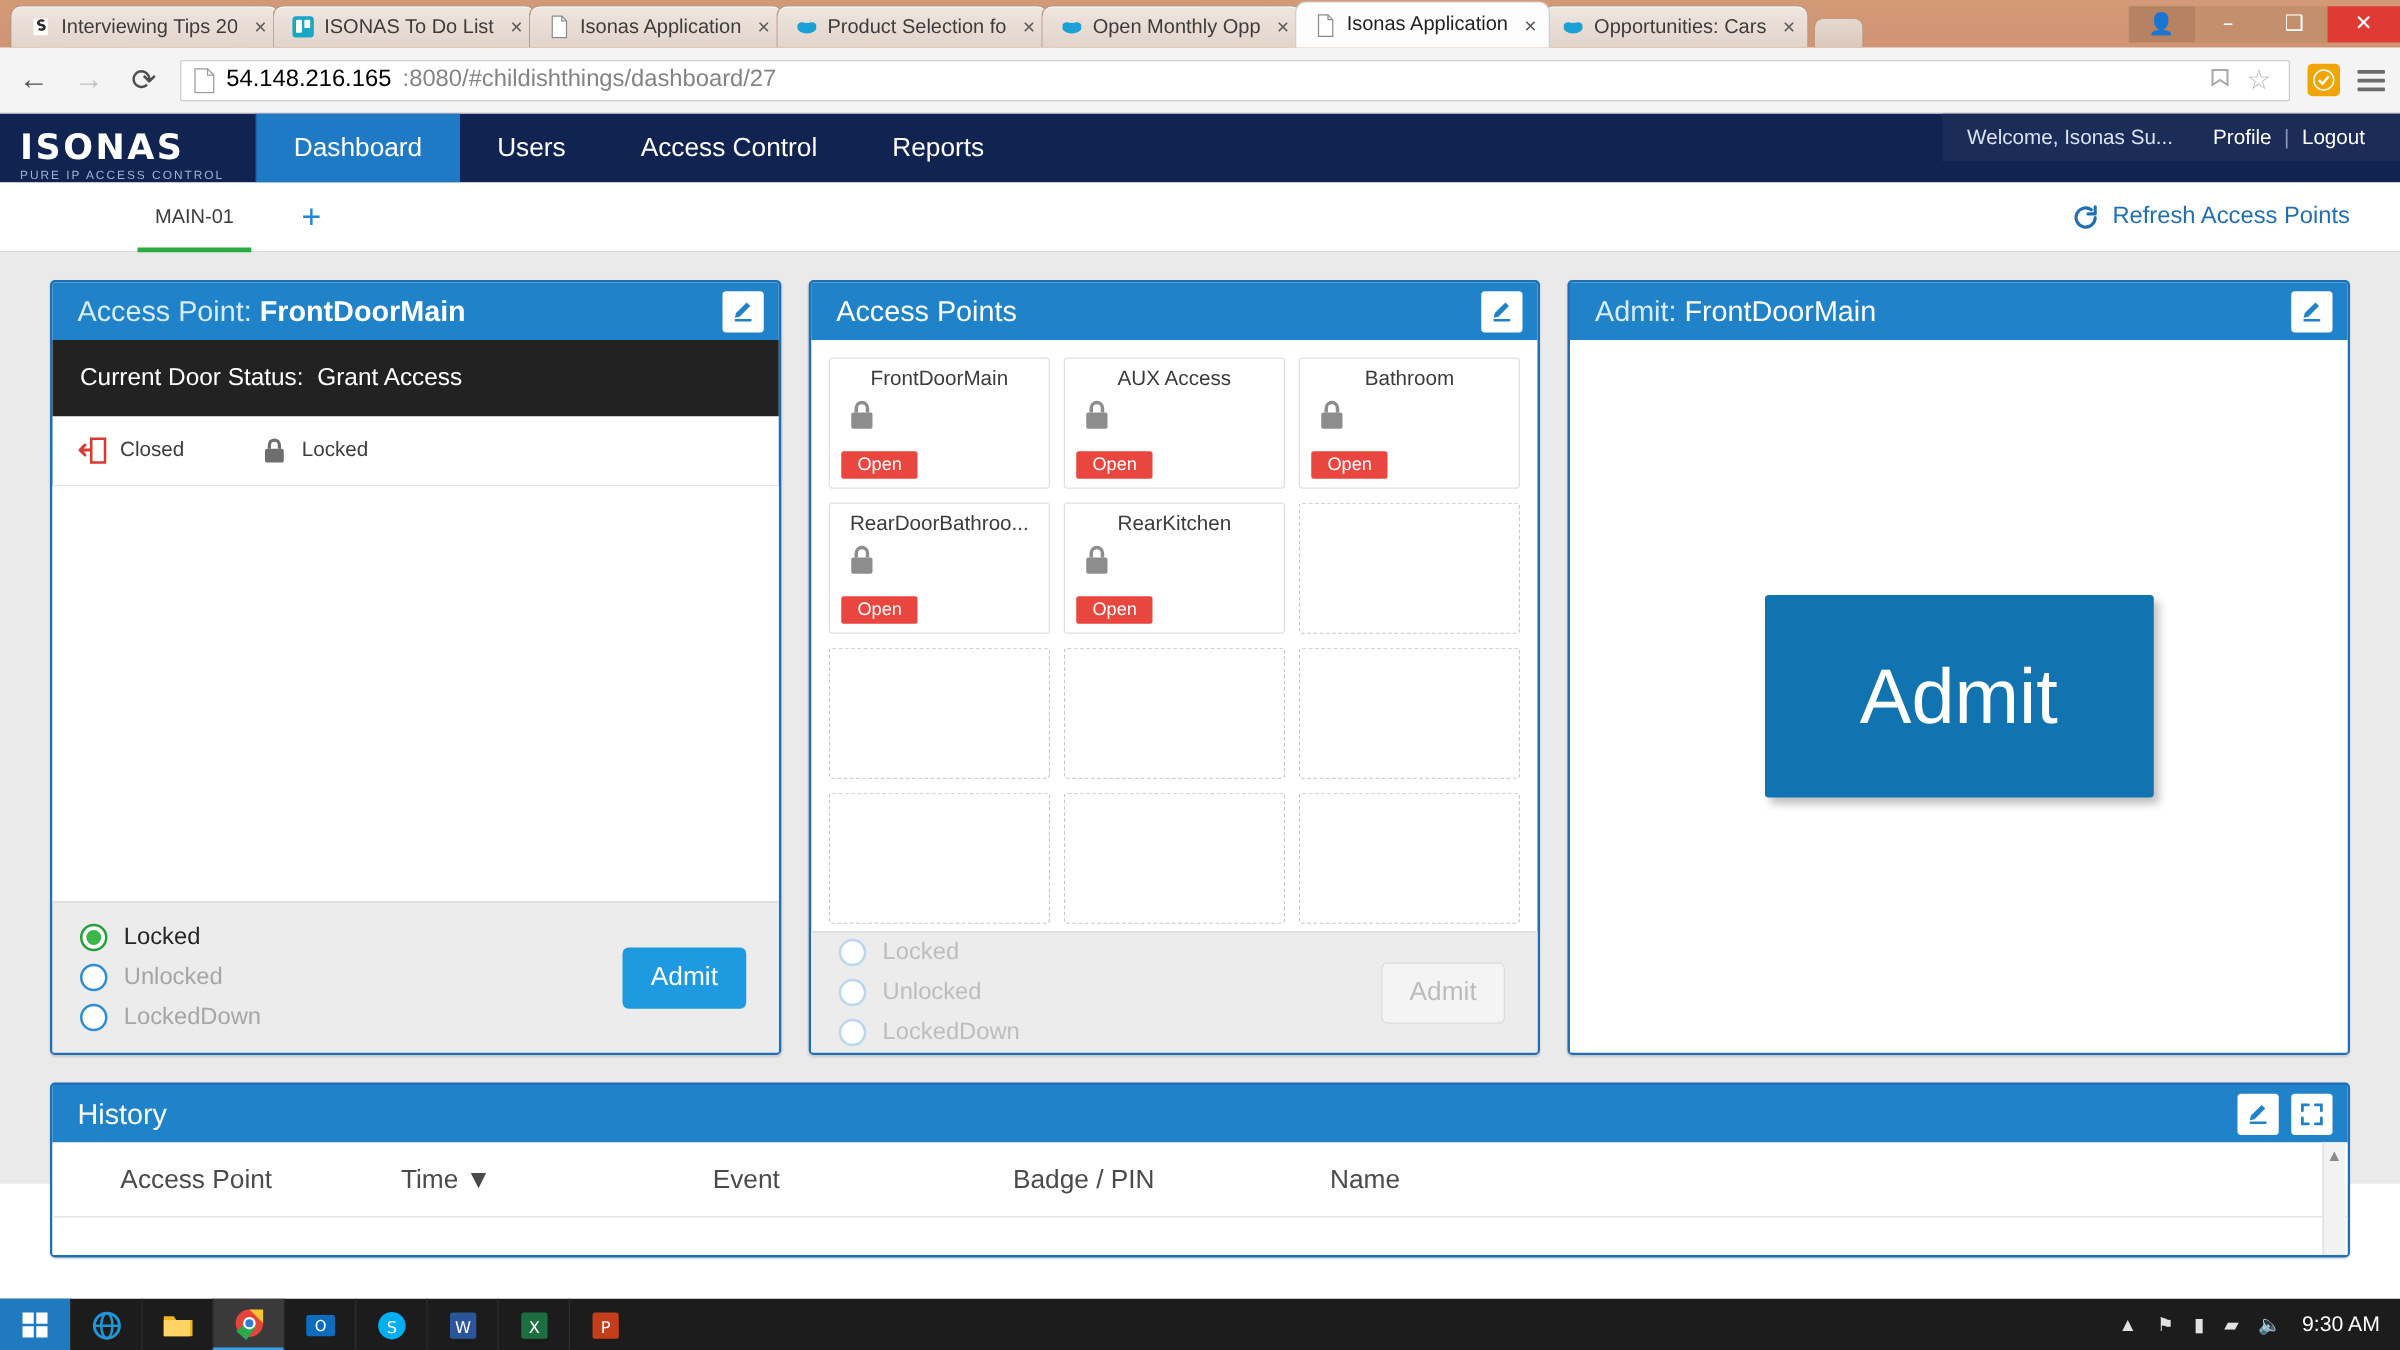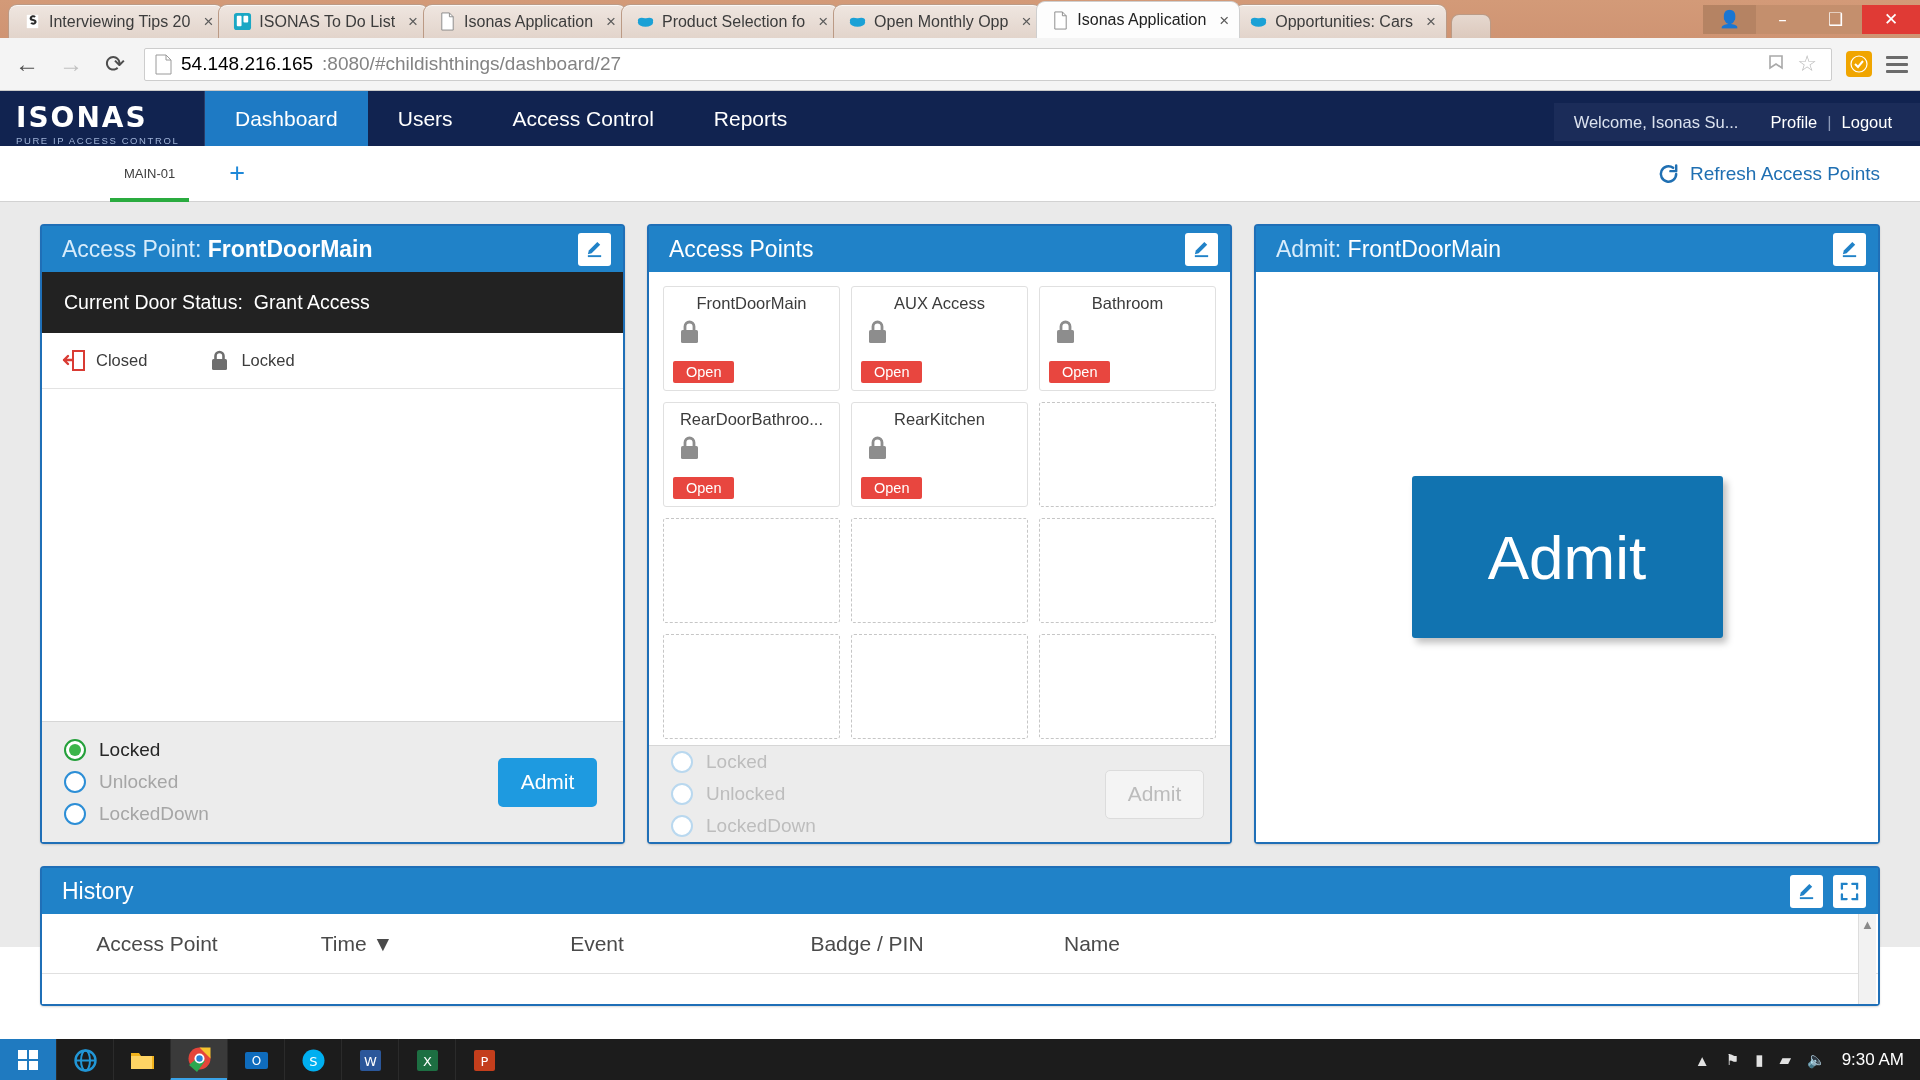--- a/index.html
+++ b/index.html
@@ -144,21 +144,21 @@
   }
   .mainnav { display:flex; align-items:stretch; }
   .mainnav a {
     display:flex; align-items:center;
     padding:0 30px;
     color:#ffffff; font-size:21px; text-decoration:none;
   }
   .mainnav a.active { background:#1e7ac4; }
 
   .userbar {
-    position:absolute; right:0; top:12px;
+    position:absolute; right:0; top:0;
     height:38px;
     background:#1b2c59;
     display:flex; align-items:center;
     padding:0 18px 0 20px;
     gap:0;
     font-size:16.5px; color:#ffffff;
   }
   .userbar .welcome { color:#dbe2ef; padding-right:22px; }
   .userbar .lnk { color:#ffffff; text-decoration:none; padding:0 10px; }
   .userbar .sep { color:#8c9ab8; }
@@ -168,21 +168,21 @@
     background:#ffffff;
     border-bottom:1px solid #d2d2d2;
     display:flex; align-items:center;
     padding-left:110px;
     position:relative;
   }
   .dash-tab {
     height:56px;
     display:flex; align-items:center; justify-content:center;
     padding:0 14px;
-    font-size:13px; color:#3d3d3d;
+    font-size:16px; color:#3d3d3d;
     position:relative;
   }
   .dash-tab.selected::after {
     content:""; position:absolute; left:0; right:0; bottom:0;
     height:4px; background:#2aab3f;
   }
   .add-tab { margin-left:40px; color:#1e88d8; font-size:27px; line-height:1; }
   .refresh-ap {
     position:absolute; right:40px; top:50%; transform:translateY(-50%);
     display:flex; align-items:center; gap:10px;

